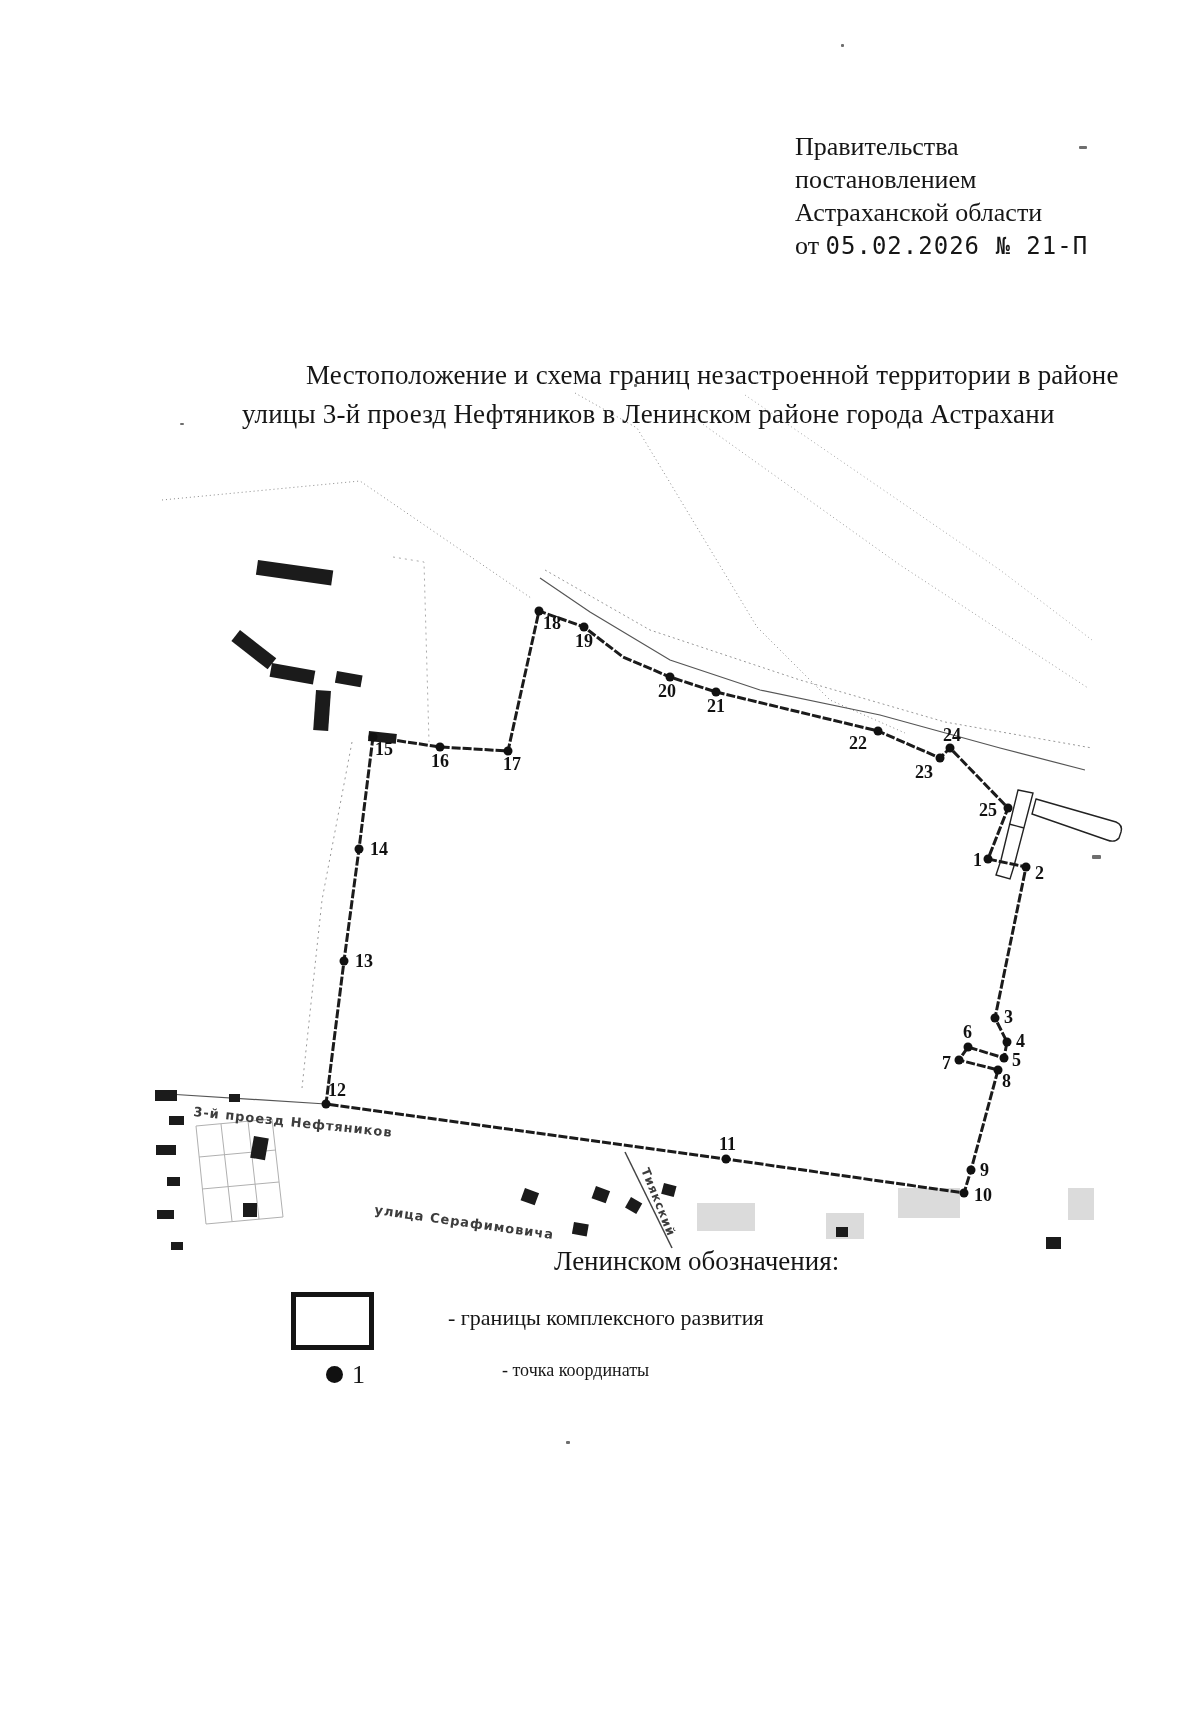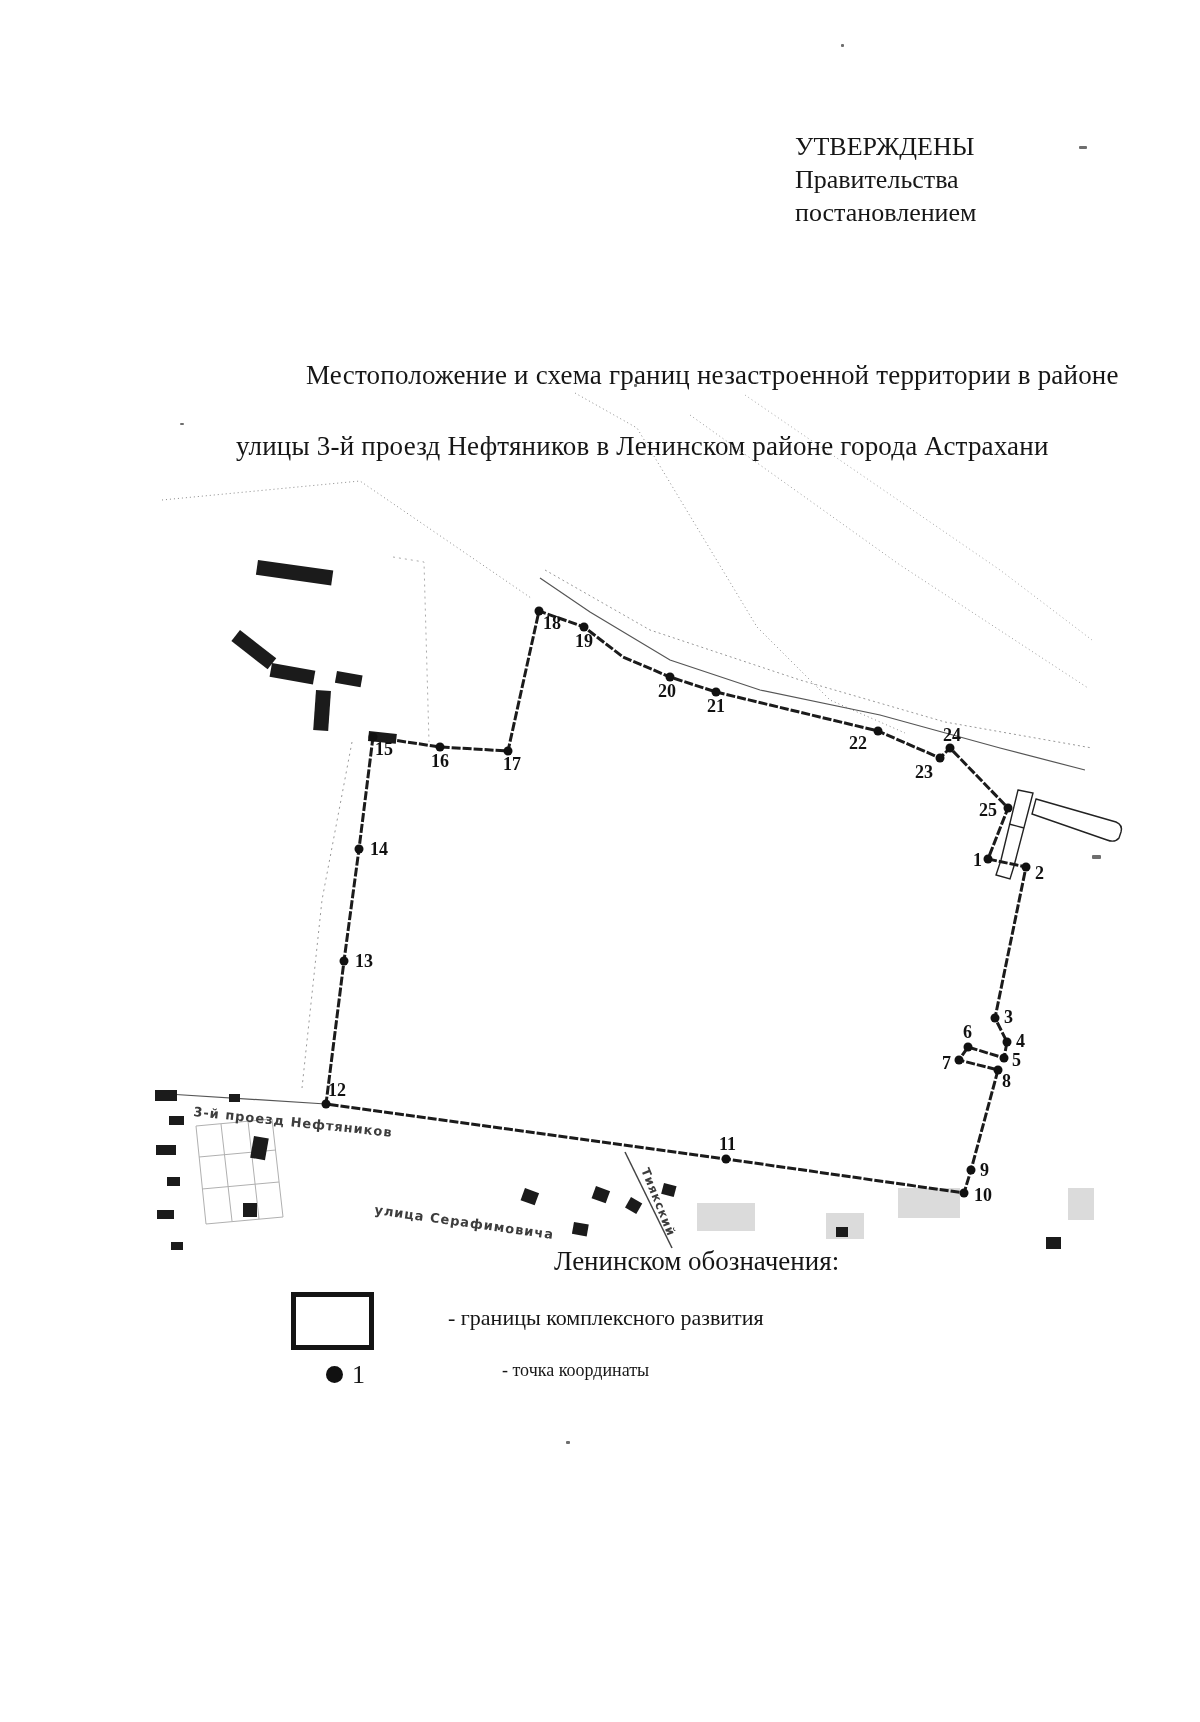--- a/index.html
+++ b/index.html
@@ -16,27 +16,31 @@
   .legend-rect{left:291px;top:1292px;width:83px;height:58px;background:#fff;border:5px solid #141414;box-sizing:border-box;}
   .legend-dot{left:326px;top:1366px;width:17px;height:17px;border-radius:50%;background:#111;}
   .legend-dot-num{left:352px;top:1360px;font-size:26px;}
   .legend-label-1{left:448px;top:1305px;font-size:22px;}
   .legend-label-2{left:502px;top:1360px;font-size:18px;}
 </style>
 </head>
 <body>
 
 <div class="abs approval">
-  <div>УТВЕРЖДЕНЫ</div>
   <div>Правительства</div>
   <div>постановлением</div>
+  <div>Астраханской области</div>
+  <div>
+    <span>от</span>
+    <span class="typed">05.02.2026 № 21-П</span>
+  </div>
 </div>
 
 <div class="abs title-line" style="left:262px;top:360px;margin-left:44px;">Местоположение и схема границ незастроенной территории в районе</div>
-<div class="abs title-line" style="left:236px;top:399px;margin-top:32px;">улицы 3-й проезд Нефтяников в Ленинском районе города Астрахани</div>
+<div class="abs title-line" style="left:242px;top:399px;">улицы 3-й проезд Нефтяников в Ленинском районе города Астрахани</div>
 
 <svg id="map-svg" viewBox="0 0 1200 1722" xmlns="http://www.w3.org/2000/svg">
     <polyline points="162,500 360,481 531,598" fill="none" stroke="#8a8a8a" stroke-width="1" stroke-dasharray="1 3"></polyline>
     <polyline points="575,393 637,428 757,627 830,700 905,733" fill="none" stroke="#8a8a8a" stroke-width="1" stroke-dasharray="1 3"></polyline>
     <polyline points="690,415 900,565 1088,688" fill="none" stroke="#9a9a9a" stroke-width="1" stroke-dasharray="1 3"></polyline>
     <polyline points="745,395 1000,570 1092,640" fill="none" stroke="#a5a5a5" stroke-width="1" stroke-dasharray="1 3"></polyline>
     <polyline points="540,578 590,612 670,660 760,690 880,715 1000,748 1085,770" fill="none" stroke="#555555" stroke-width="1.2"></polyline>
     <polyline points="545,570 650,630 800,680 945,722 1092,748" fill="none" stroke="#999999" stroke-width="1" stroke-dasharray="2 3"></polyline>
     <polyline points="352,742 322,900 302,1088" fill="none" stroke="#999999" stroke-width="1" stroke-dasharray="2 4"></polyline>
     <polyline points="393,557 424,562 429,742" fill="none" stroke="#aaaaaa" stroke-width="1" stroke-dasharray="2 4"></polyline>

